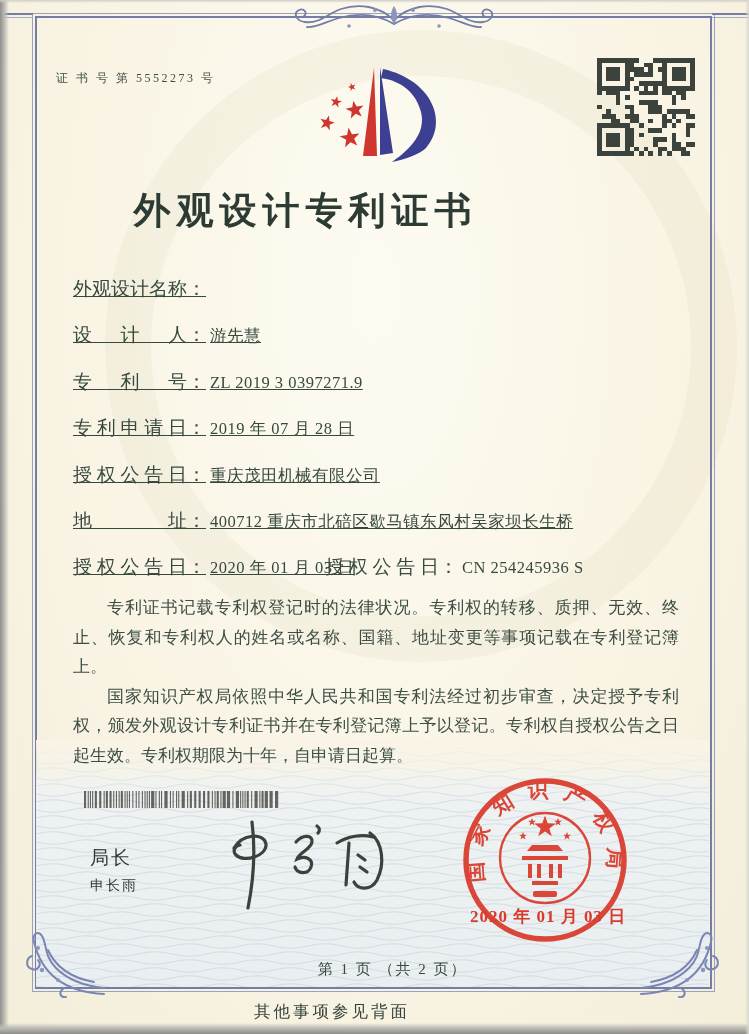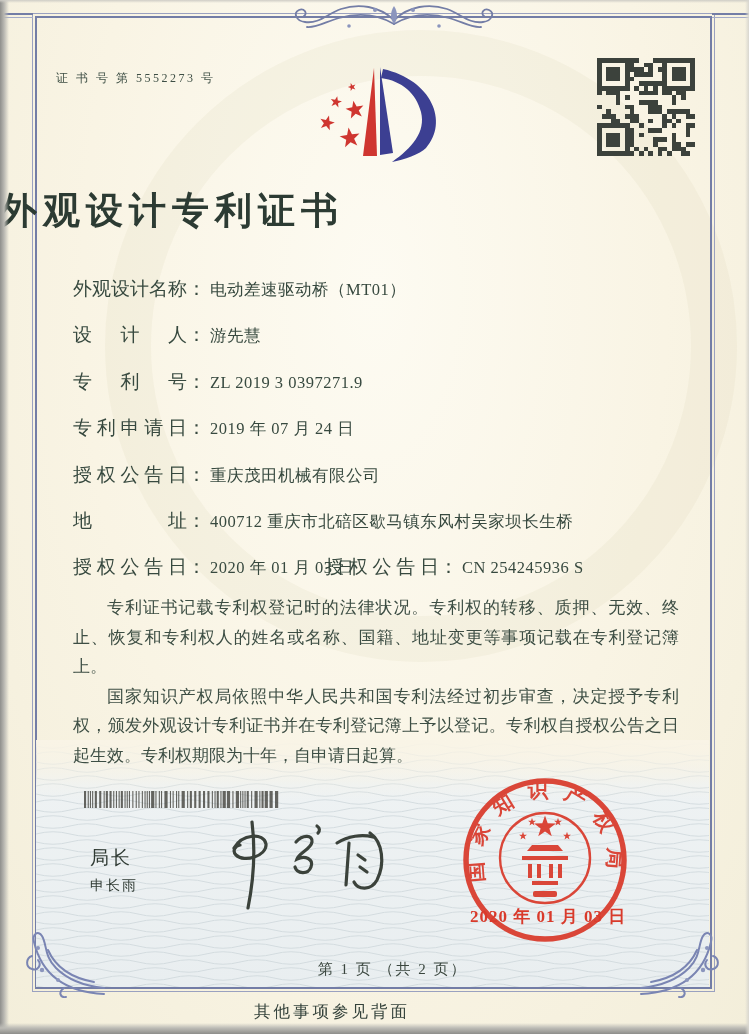--- a/index.html
+++ b/index.html
@@ -44,23 +44,23 @@
   #wave-panel{
     left:36px;top:740px;width:673px;height:247px;
     background:linear-gradient(180deg, rgba(238,242,243,0) 0%, #eef2f3 18%, #e9eef0 100%);
     overflow:hidden;
   }
   #wave-fade{left:36px;top:740px;width:673px;height:60px;
     background:linear-gradient(180deg,#f9f4e6 0%,rgba(249,244,230,0) 100%);}
 
   
   #cert-no{left:56px;top:70px;font-size:12px;letter-spacing:2.5px;color:#3e4f45;}
-  #title{left:0;top:186px;width:611px;font-size:37px;font-weight:600;
+  #title{left:0;top:186px;width:611px;text-align:center;font-size:37px;font-weight:600;
     letter-spacing:6px;color:#2c3b33;}
-  #fields{left:73px;top:276px;width:620px;color:#37493f;}
+  #fields{left:73px;top:276px;width:620px;color:#37493f;text-decoration:underline;}
   .frow{height:46.4px;display:flex;align-items:baseline;position:relative;}
   .flabel{display:inline-block;width:114px;font-size:19px;text-align:justify;text-align-last:justify;}
   .fcolon{font-size:19px;margin-right:4px;}
   .fvalue{font-size:16.5px;letter-spacing:0.5px;}
   .auth-cell2{position:absolute;left:252px;top:0;display:flex;align-items:baseline;}
   .auth-cell2 .flabel{width:114px;}
   #paragraphs{left:73px;top:593px;width:606px;font-size:17px;line-height:29.5px;
     color:#3d4e44;text-align:justify;}
   .para{text-indent:2em;margin:0;}
 
@@ -419,36 +419,35 @@
         <rect x="18" y="20" width="1" height="1" fill="#3c423c"></rect>
         <rect x="19" y="20" width="1" height="1" fill="#3c423c"></rect>
       </svg></div>
 
   <div id="title" class="abs">外观设计专利证书</div>
 
   <div id="fields" class="abs">
     <div class="frow">
       <span class="flabel">外观设计名称</span>
         <span class="fcolon">：</span>
-      <span class="fvalue">电动差速驱动桥（MT01）</span>
     </div>
     <div class="frow">
       <span class="flabel">设计人</span>
         <span class="fcolon">：</span>
       <span class="fvalue">游先慧</span>
     </div>
     <div class="frow">
       <span class="flabel">专利号</span>
         <span class="fcolon">：</span>
       <span class="fvalue">ZL 2019 3 0397271.9</span>
     </div>
     <div class="frow">
       <span class="flabel">专利申请日</span>
         <span class="fcolon">：</span>
-      <span class="fvalue">2019 年 07 月 24 日</span>
+      <span class="fvalue">2019 年 07 月 28 日</span>
     </div>
     <div class="frow">
       <span class="flabel">授权公告日</span>
         <span class="fcolon">：</span>
       <span class="fvalue">重庆茂田机械有限公司</span>
     </div>
     <div class="frow">
       <span class="flabel">地址</span>
         <span class="fcolon">：</span>
       <span class="fvalue">400712 重庆市北碚区歇马镇东风村吴家坝长生桥</span>

